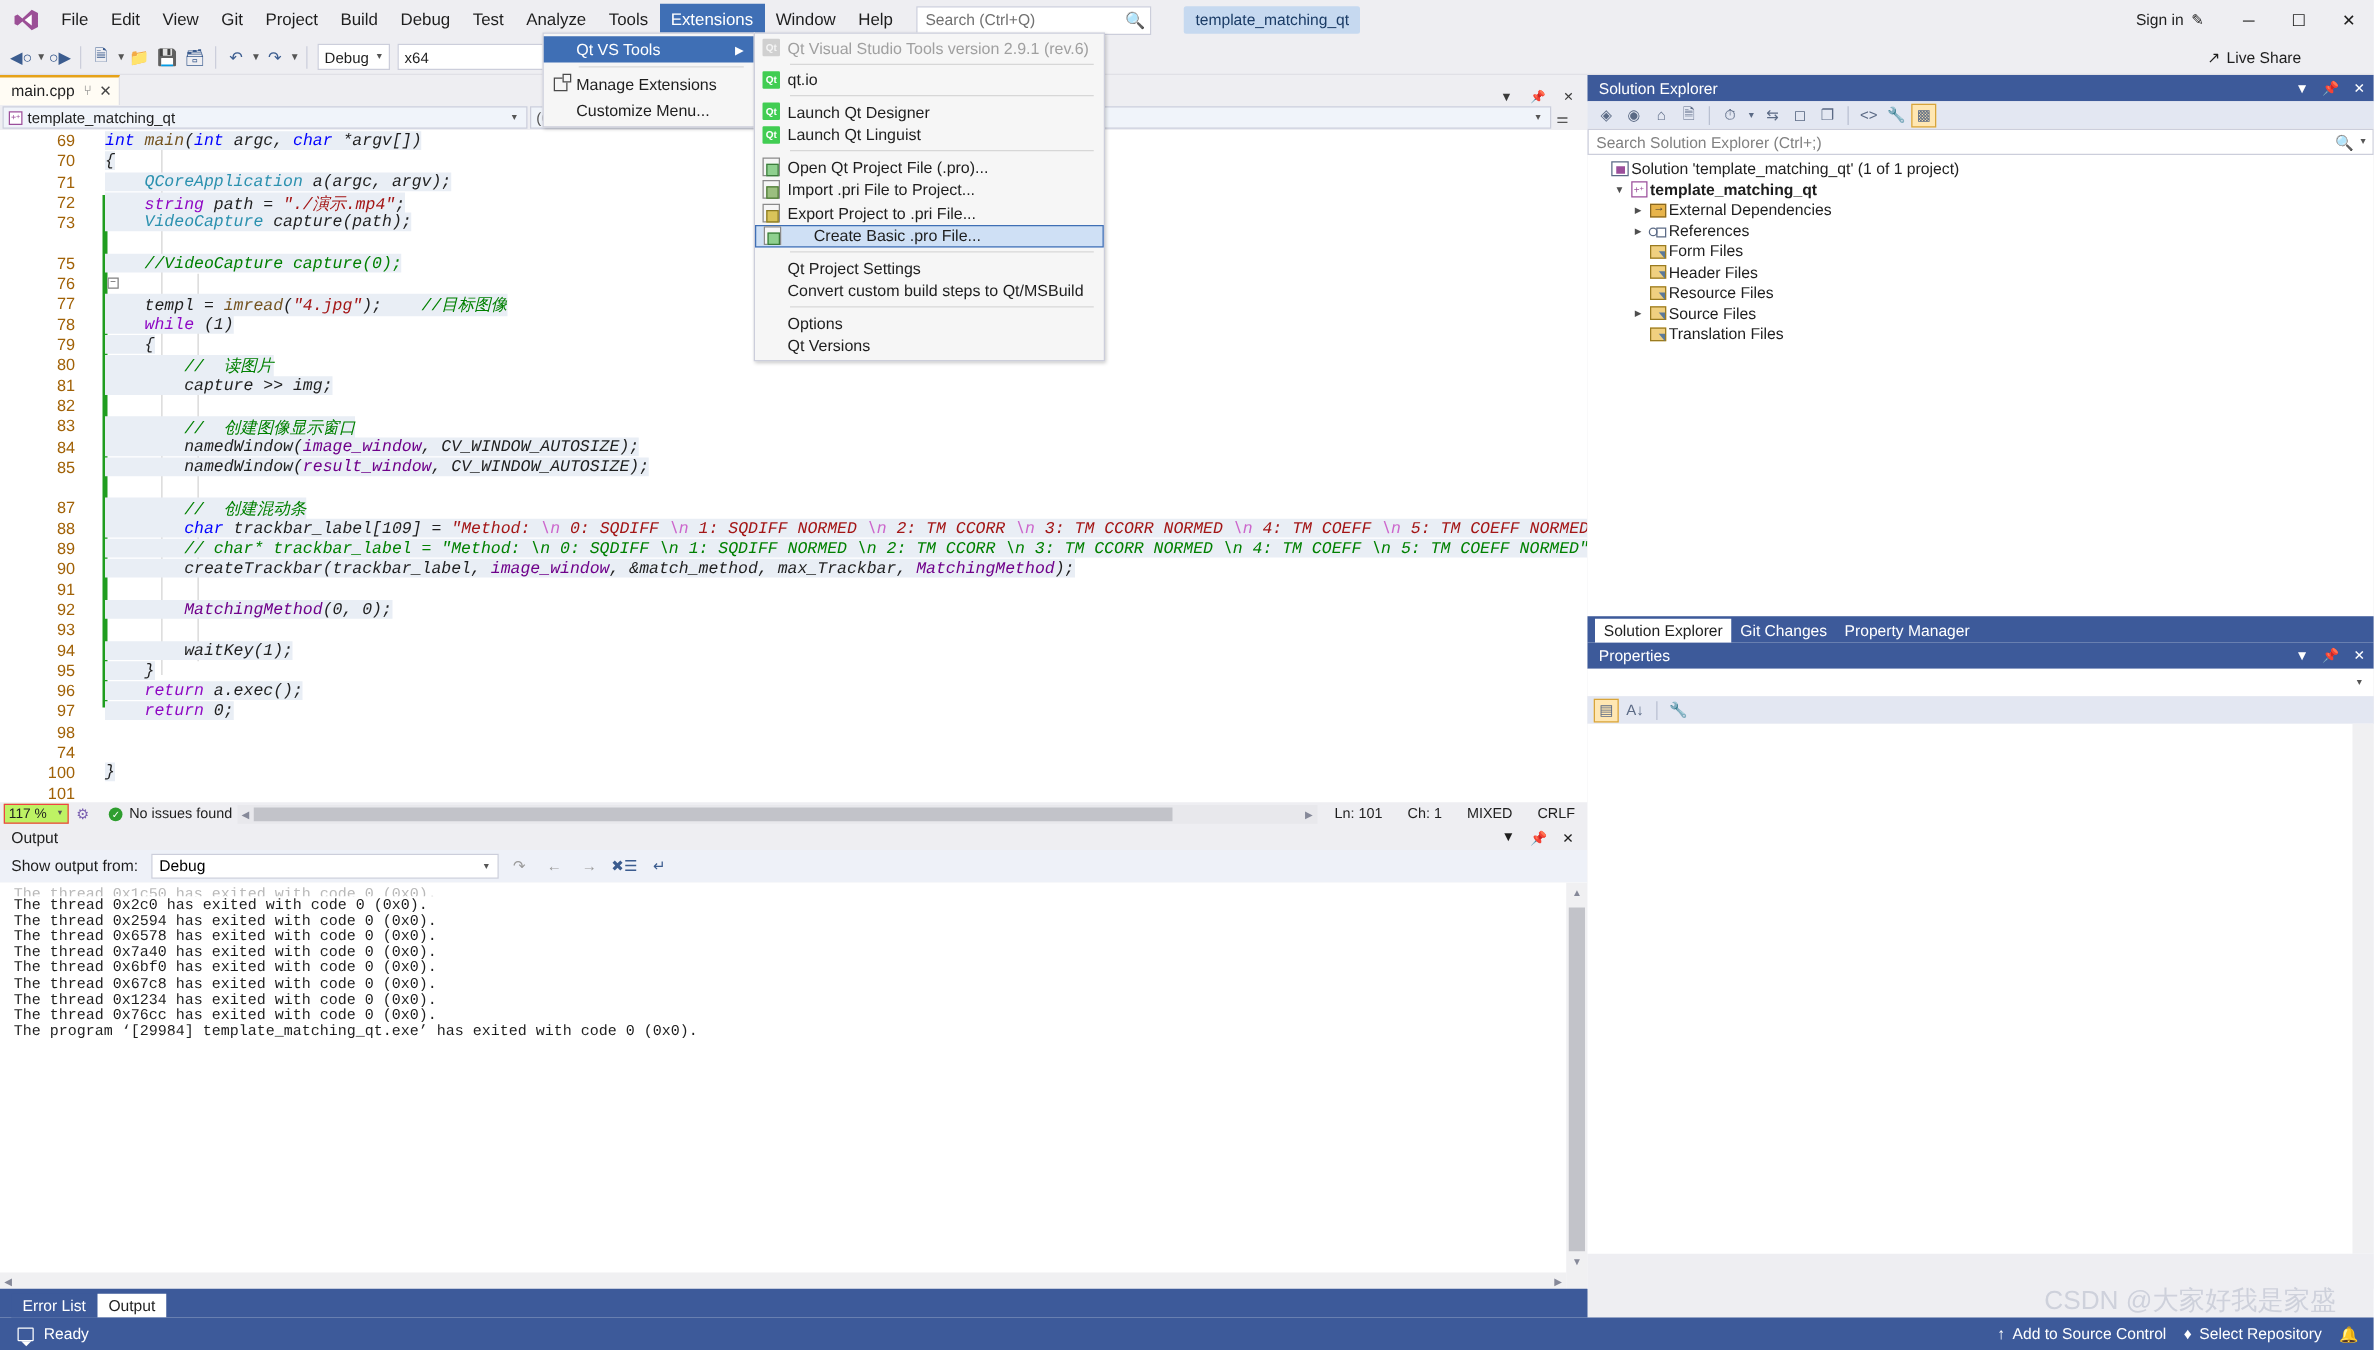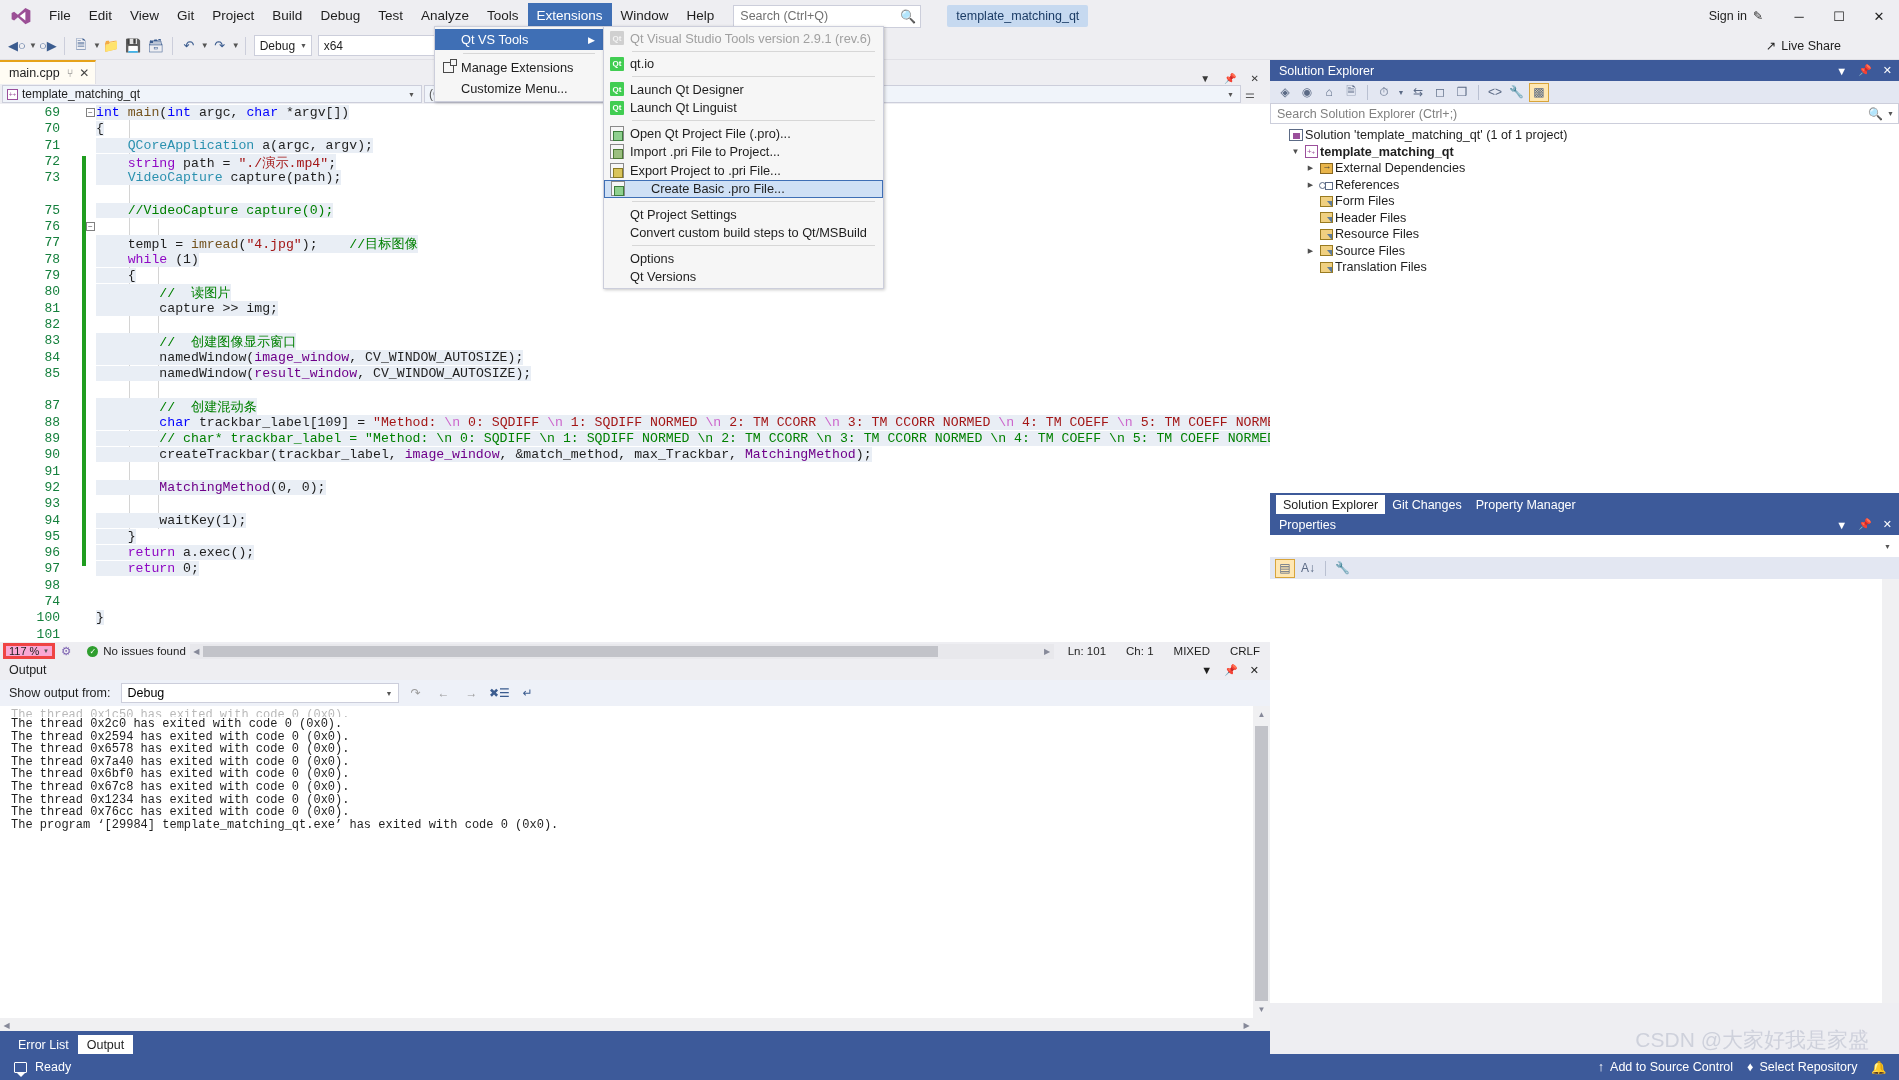--- a/index.html
+++ b/index.html
@@ -120,22 +120,22 @@
   .navcombo .ni { margin-right:4px; }
   .split-ic { width:18px; display:flex;align-items:center;justify-content:center;font-size:11px;color:#555;}
 
   
   .editor {
     position:absolute; left:0; top:104px; width:1270px; height:538px;
     background:#ffffff; overflow:hidden;
   }
   .code-area { position:absolute; left:0; top:0; right:0; bottom:0; }
   .code-line { position:relative; height:16.3px; white-space:pre; font-family:"Liberation Mono", monospace; font-size:13.2px; }
-  .lnum { position:absolute; left:20px; width:40px; text-align:right; color:#15803d; font-family:Liberation Mono, monospace; font-size:13px;}
-  .ctext { position:absolute; left:96px; }
+  .lnum { position:absolute; left:20px; width:40px; text-align:right; color:#a16207; font-family:Liberation Sans, sans-serif; font-size:13px;}
+  .ctext { position:absolute; left:84px;font-style:italic; }
   .hlbg { background:#e9eef5; }
   .kw   { color:#0000ff; }
   .kw2  { color:#8f08c4; }
   .typ  { color:#2b91af; }
   .str  { color:#a31515; }
   .cmt  { color:#008000; }
   .esc  { color:#cc66cc; }
   .id   { color:#1f1f1f; }
   .var  { color:#6f008a; }
   .fn   { color:#74531f; }
@@ -148,21 +148,21 @@
   .ed-vsb { position:absolute; right:0; top:104px; width:17px; height:538px; background:#e8e8ec; }
   .ed-vsb .thumb { position:absolute; left:2px; width:13px; background:#c2c3c9; }
   .ed-vsb .arrow { width:17px; height:17px; display:flex; align-items:center; justify-content:center; font-size:8px; color:#868999;}
   .ed-marker { position:absolute; right:3px; width:11px; height:3px; }
 
   
   .ed-status {
     position:absolute; left:0; top:642px; width:1270px; height:18px;
     background:#eeeef2; display:flex; align-items:center; font-size:11.5px; color:#1e1e1e;
   }
-  .zoomsel { width:52px; height:16px; border:3px solid #ef4444; background:#f9a8d4; font-size:11px;
+  .zoomsel { width:52px; height:16px; border:1px solid #ef4444; background:#bef264; font-size:11px;
              display:flex;align-items:center;padding-left:3px; margin-left:3px;}
   .zoomsel .ca{margin-left:auto;font-size:6px;padding-right:3px;color:#555;}
   .issues { display:flex; align-items:center; margin-left:16px; }
   .ok-dot { width:11px;height:11px;border-radius:50%;background:#2f9e2f;color:#fff;font-size:8px;
             display:flex;align-items:center;justify-content:center;margin-right:5px;}
   .hsb { flex:1; height:15px; background:#e8e8ec; margin:0 4px; position:relative; display:flex; align-items:center;}
   .hsb .hthumb { position:absolute; left:13px; height:11px; background:#c2c3c9; top:2px;}
   .hsb .ha{ width:13px;text-align:center;font-size:8px;color:#868999;}
   .edstat-item{ padding:0 10px; }
 

